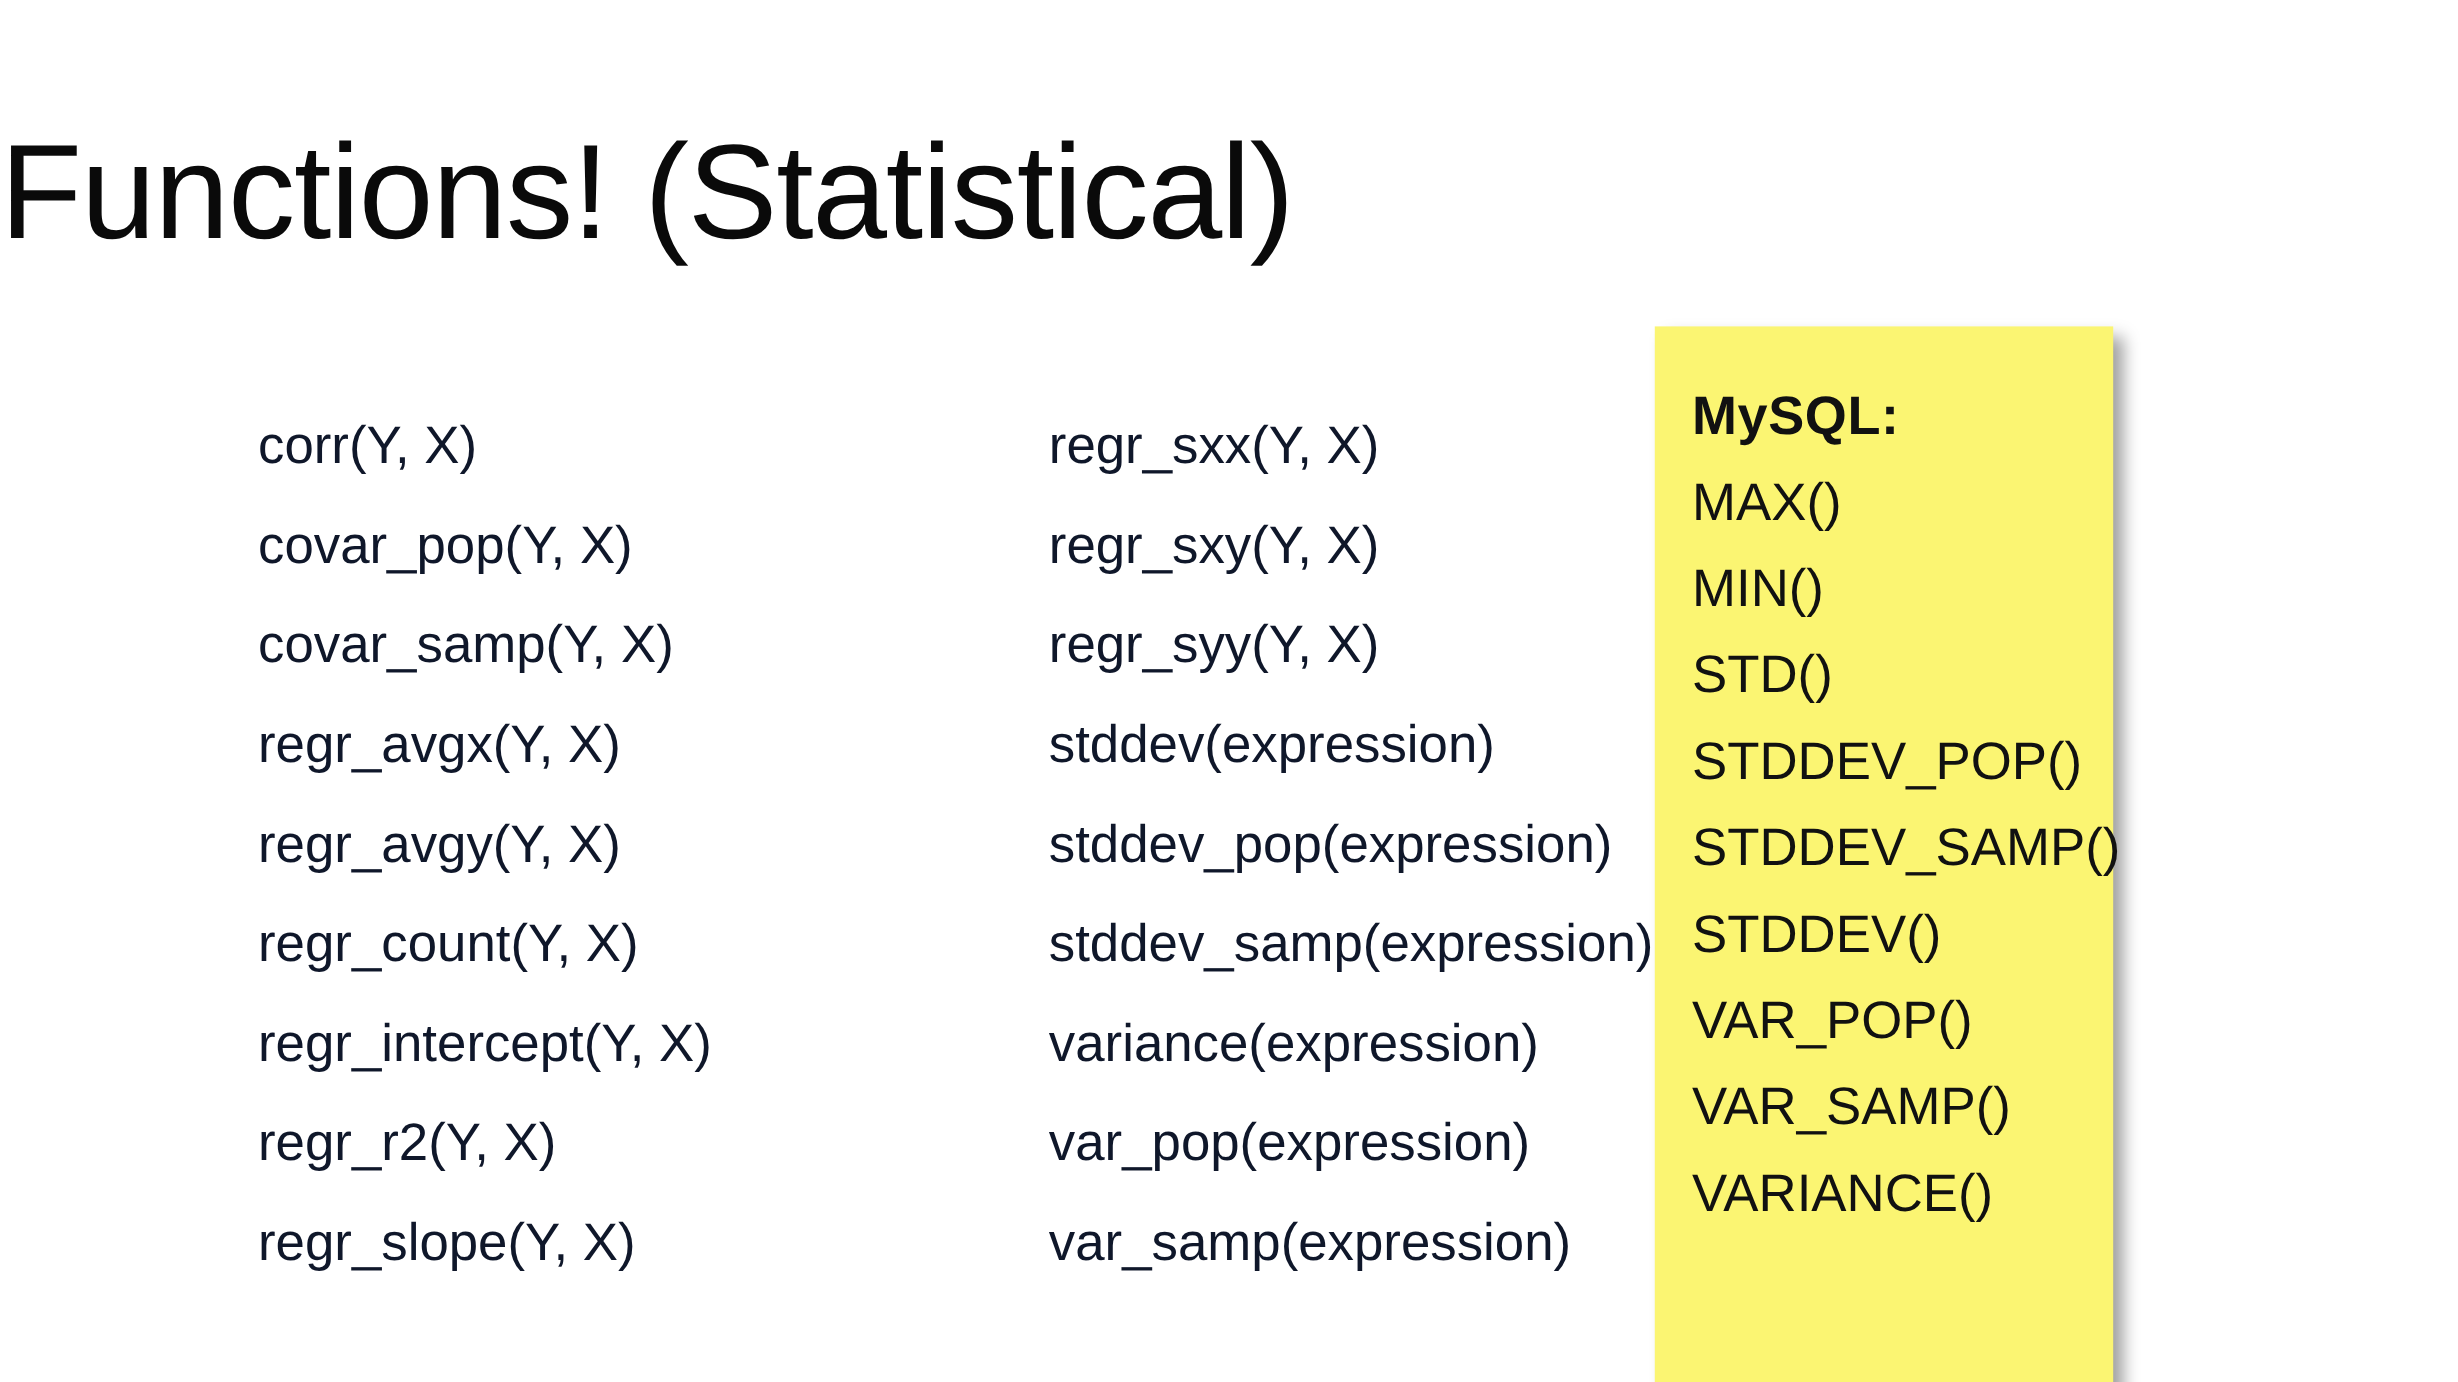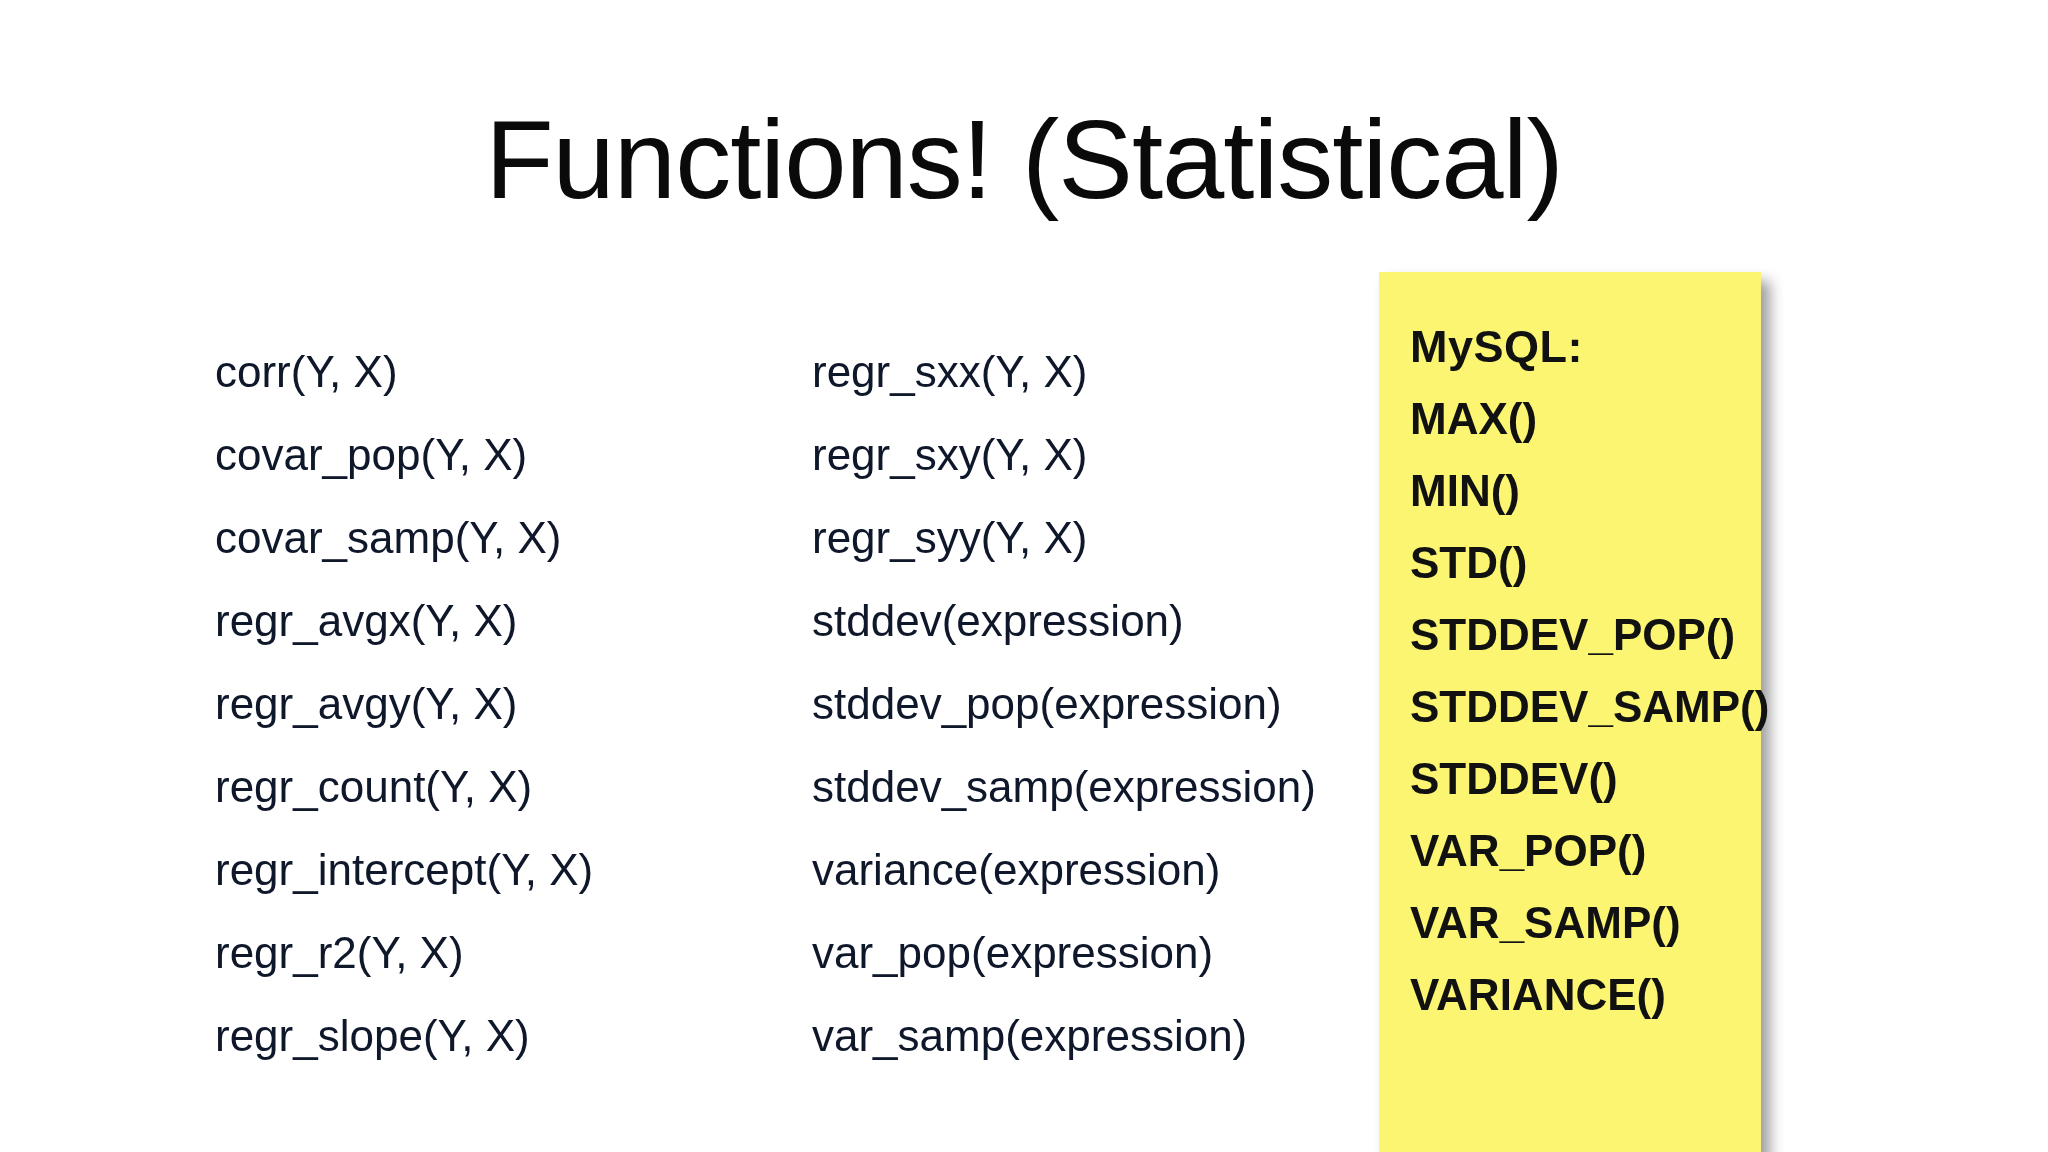--- a/index.html
+++ b/index.html
@@ -22,34 +22,34 @@
     top: 0;
     width: 2048px;
     height: 1152px;
     background: #ffffff;
   }
   #slide-title {
     position: absolute;
     left: 0;
     top: 104px;
     width: 2048px;
-    text-align: center;
+    text-align: left;
     font-size: 112px;
     line-height: 1.0;
     font-weight: 400;
     letter-spacing: -1px;
     color: #0a0a0a;
     white-space: nowrap;
   }
   .func-column {
     position: absolute;
     top: 330px;
   }
   #column-left  { left: 215px; width: 560px; }
-  #column-right { left: 812px; width: 560px; }
+  #column-right { left: 874px; width: 560px; }
   .func-item {
     font-size: 44px;
     line-height: 83px;
     height: 83px;
     font-weight: 400;
     color: #0f172a;
     white-space: nowrap;
     letter-spacing: 0px;
   }
   #mysql-card {
@@ -69,21 +69,21 @@
     height: 73px;
     font-weight: 700;
     color: #111111;
     white-space: nowrap;
     letter-spacing: 0.5px;
   }
   .mysql-item {
     font-size: 44px;
     line-height: 72px;
     height: 72px;
-    font-weight: 700;
+    font-weight: 400;
     color: #111111;
     white-space: nowrap;
     letter-spacing: 0px;
   }
 </style>
 </head>
 <body>
 
 <div id="slide">
 

